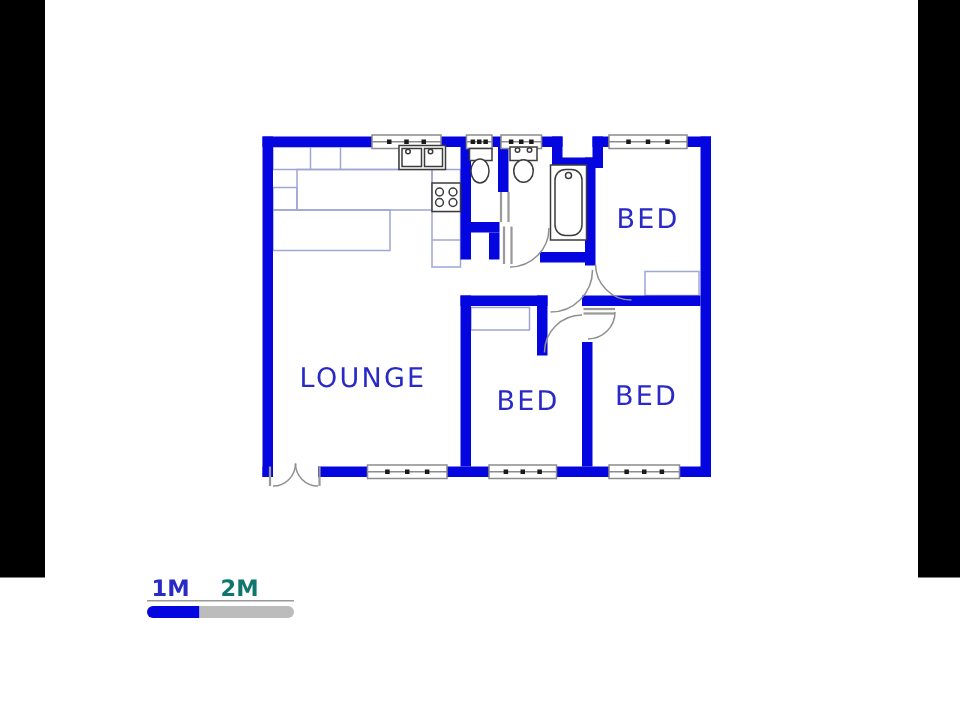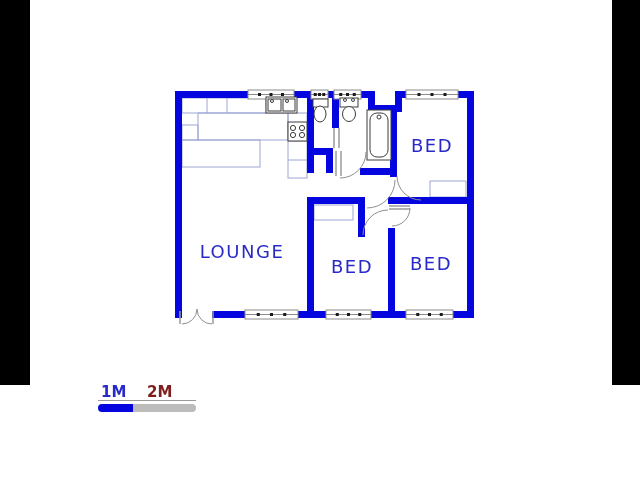--- a/index.html
+++ b/index.html
@@ -126,17 +126,17 @@
       <path d="M 363,235 A 25 25 0 0 1 388,210" fill="none" stroke="#8f8f8f" stroke-width="1"></path>
       <path d="M 410,208 A 18 18 0 0 1 392,226" fill="none" stroke="#8f8f8f" stroke-width="1"></path>
       <path d="M 395,180 A 28 28 0 0 1 367,208" fill="none" stroke="#8f8f8f" stroke-width="1"></path>
       <text x="242" y="258" text-anchor="middle" fill="#2929c8" font-size="18" letter-spacing="1.5" font-family="&quot;DejaVu Sans&quot;,&quot;Liberation Sans&quot;,sans-serif">LOUNGE</text>
       <text x="432" y="152" text-anchor="middle" fill="#2929c8" font-size="18" letter-spacing="1.5" font-family="&quot;DejaVu Sans&quot;,&quot;Liberation Sans&quot;,sans-serif">BED</text>
       <text x="352" y="273" text-anchor="middle" fill="#2929c8" font-size="18" letter-spacing="1.5" font-family="&quot;DejaVu Sans&quot;,&quot;Liberation Sans&quot;,sans-serif">BED</text>
       <text x="431" y="270" text-anchor="middle" fill="#2929c8" font-size="18" letter-spacing="1.5" font-family="&quot;DejaVu Sans&quot;,&quot;Liberation Sans&quot;,sans-serif">BED</text>
     </svg>
 
   <span class="scale-label" id="lbl-1m" style="left: 101px; top: 383px; color: rgb(41, 41, 200);">1M</span>
-  <span class="scale-label" id="lbl-2m" style="left: 147px; top: 383px; color: #7f1d1d;">2M</span>
+  <span class="scale-label" id="lbl-2m" style="left: 147px; top: 383px; color: #0f766e;">2M</span>
   <div class="scale-hairline" id="scale-hairline" style="left: 98px; top: 400px; width: 98px; background: rgb(154, 154, 154);"></div>
   <div class="scale-seg" id="scale-blue" style="left: 98px; top: 404px; width: 35px; background: rgb(5, 5, 224); border-radius: 4px 0px 0px 4px;"></div>
   <div class="scale-seg" id="scale-gray" style="left: 133px; top: 404px; width: 63px; background: rgb(188, 188, 188); border-radius: 0px 4px 4px 0px;"></div>
 </div>
 
 </body></html>

